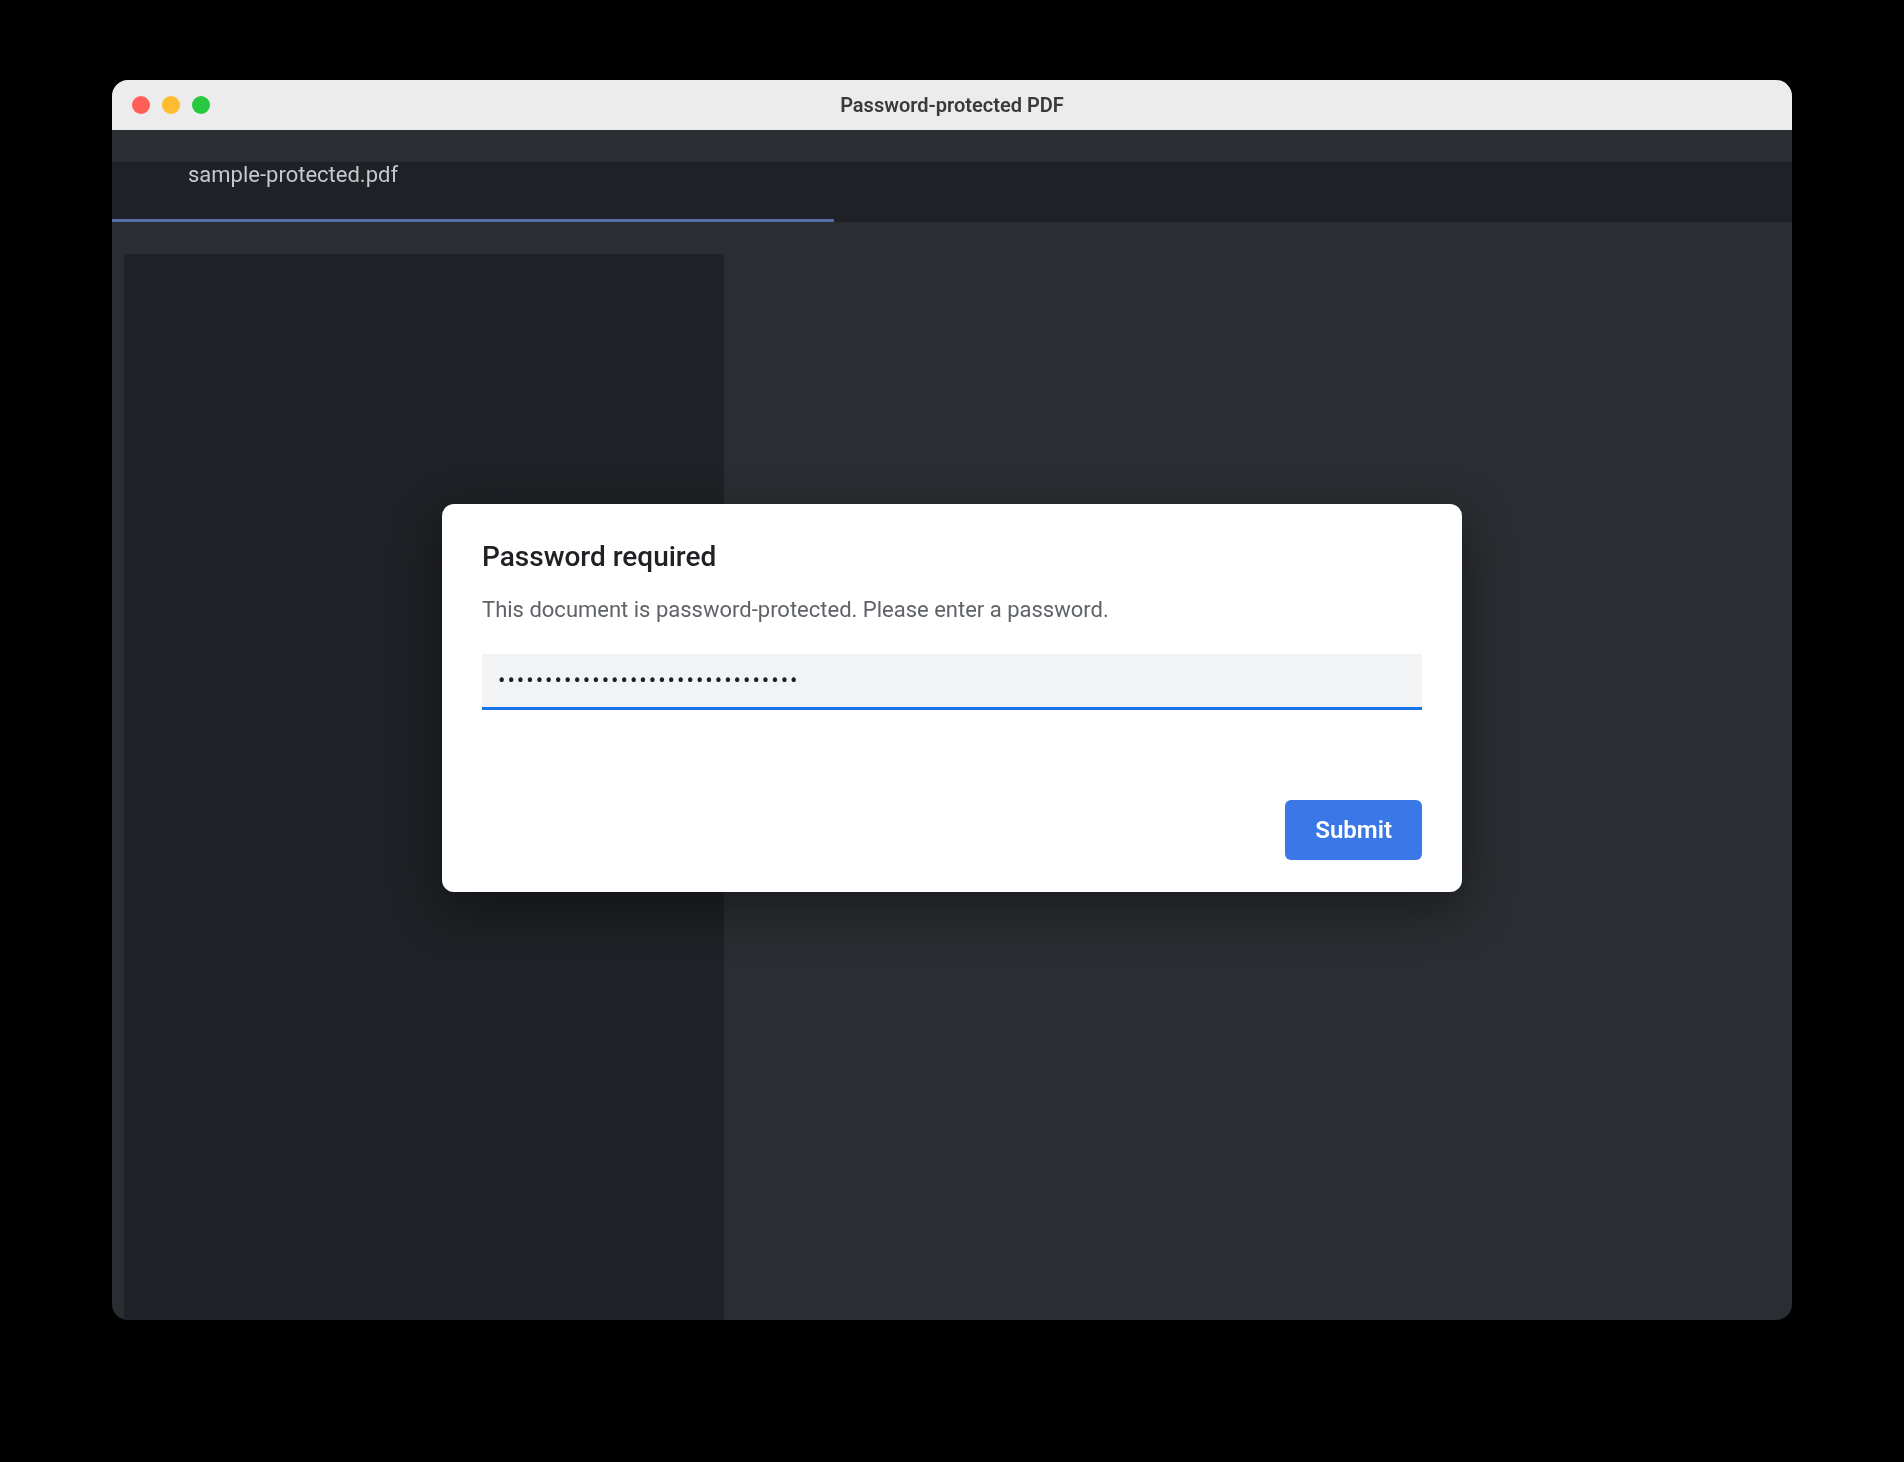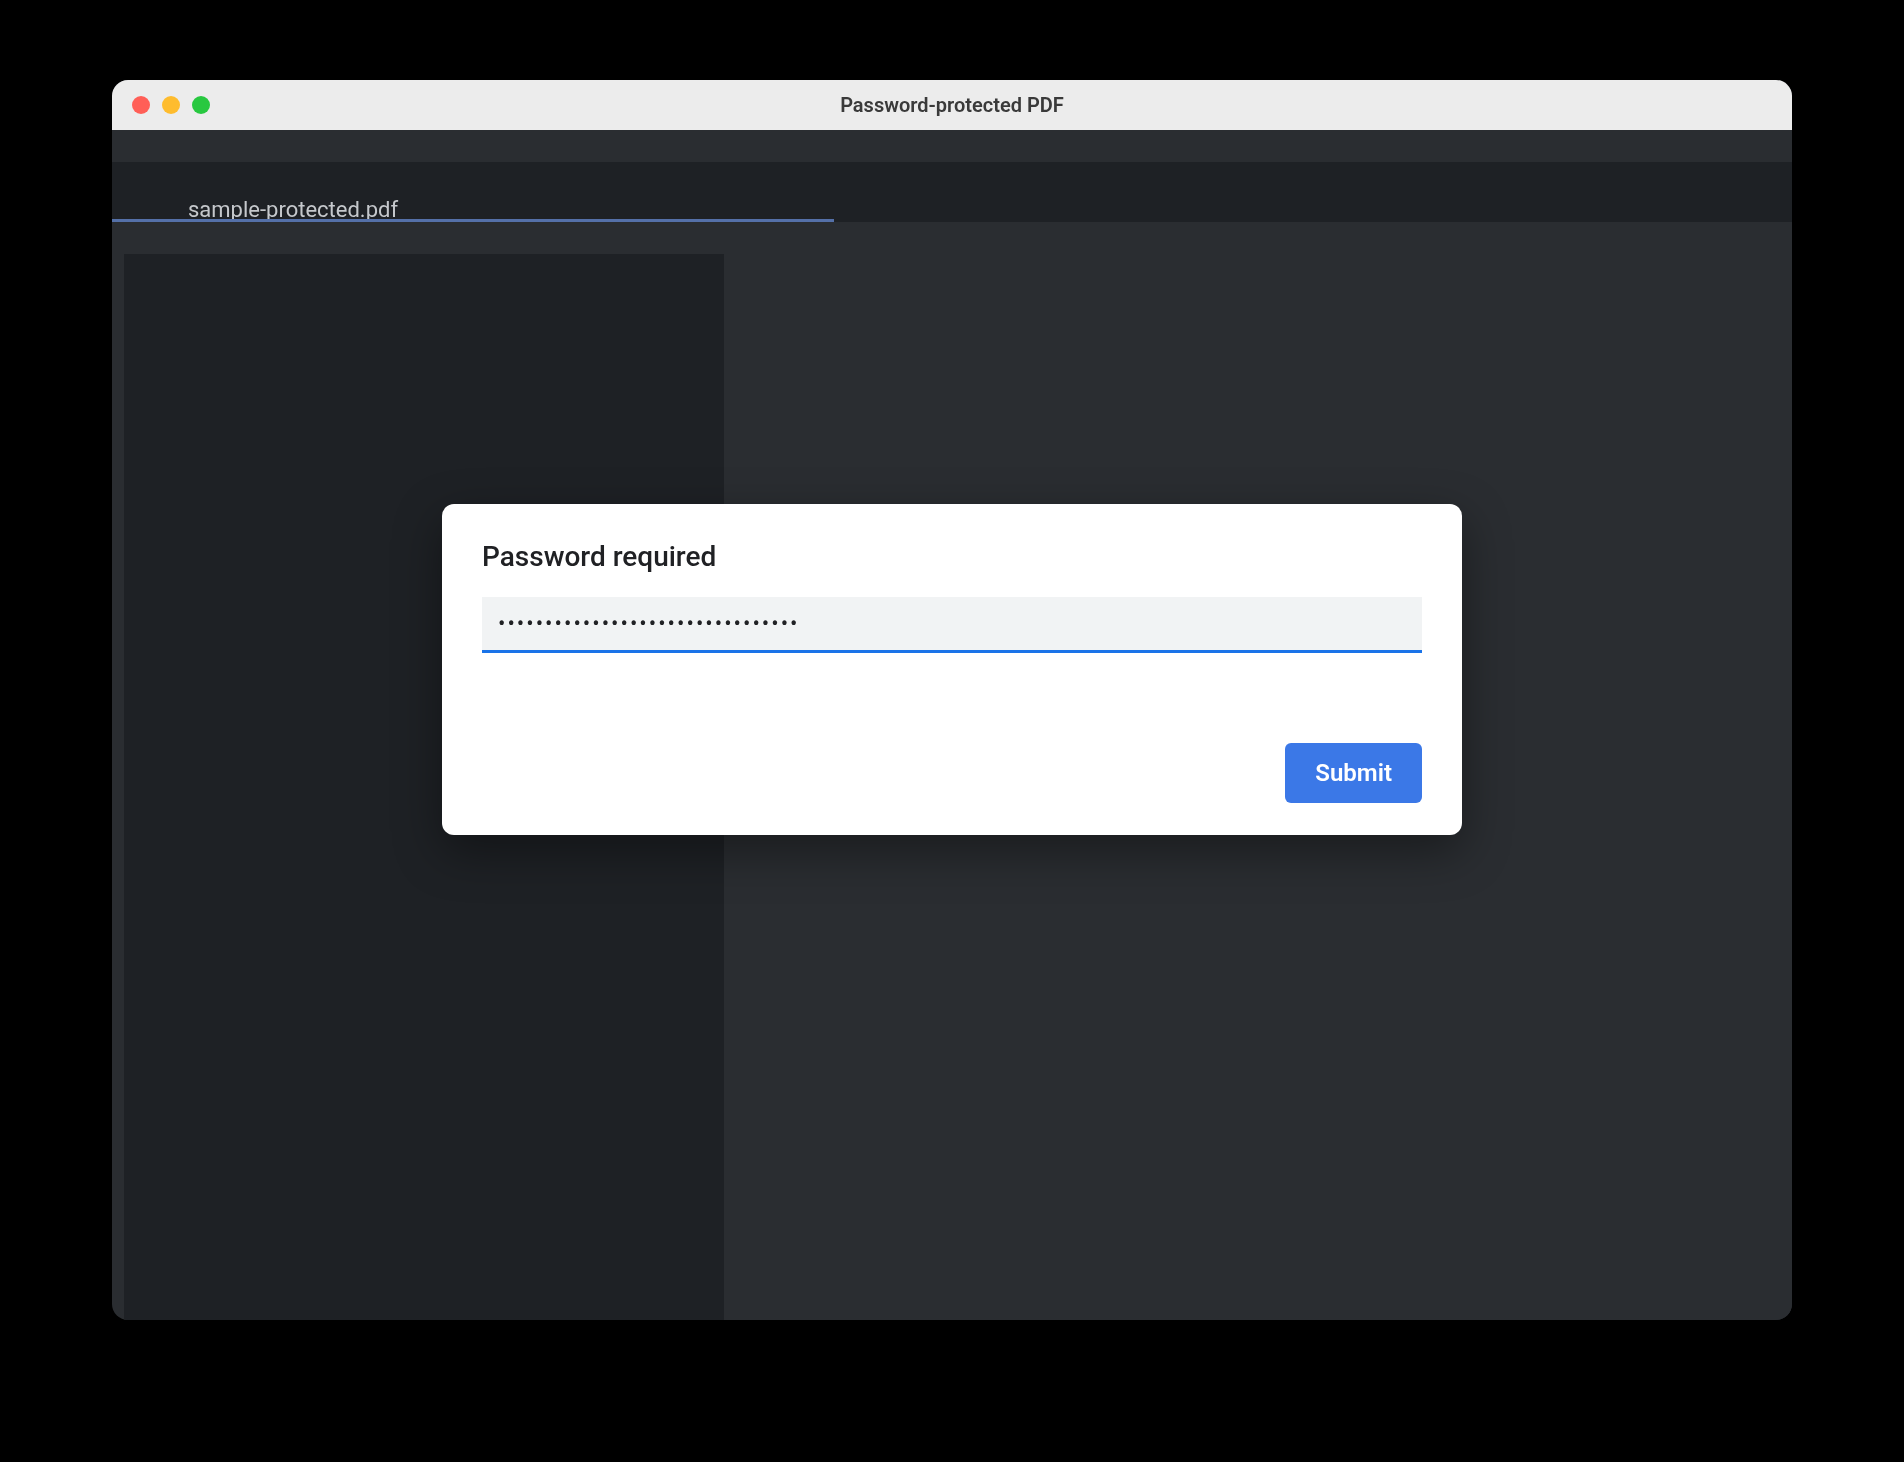--- a/index.html
+++ b/index.html
@@ -57,21 +57,21 @@
       text-align: center;
       font-size: 20px;
       font-weight: 600;
       color: #3a3a3a;
       pointer-events: none;
     }
     .toolbar {
       height: 60px;
       background: #1e2125;
       display: flex;
-      align-items: flex-end;
+      align-items: flex-start;
       padding: 0 20px;
       gap: 28px;
       flex-shrink: 0;
       position: relative;
     }
     .progress-bar {
       position: absolute;
       bottom: 0;
       left: 0;
       width: 43%;
@@ -195,20 +195,21 @@
     <div class="progress-bar"></div>
   </div>
 
   <div class="content">
     <div class="sidebar"></div>
     <div class="main-area"></div>
 
     <div class="modal-overlay">
       <div class="modal">
         <div class="modal-title">Password required</div>
+        <div class="modal-message">This document is password-protected. Please enter a password.</div>
         <input type="password" class="password-field" value="••••••••••••••••••••••••••••••••" style="">
         <div class="modal-actions">
           <button class="submit-button">Submit</button>
         </div>
       </div>
     </div>
   </div>
 
 </div>
 

